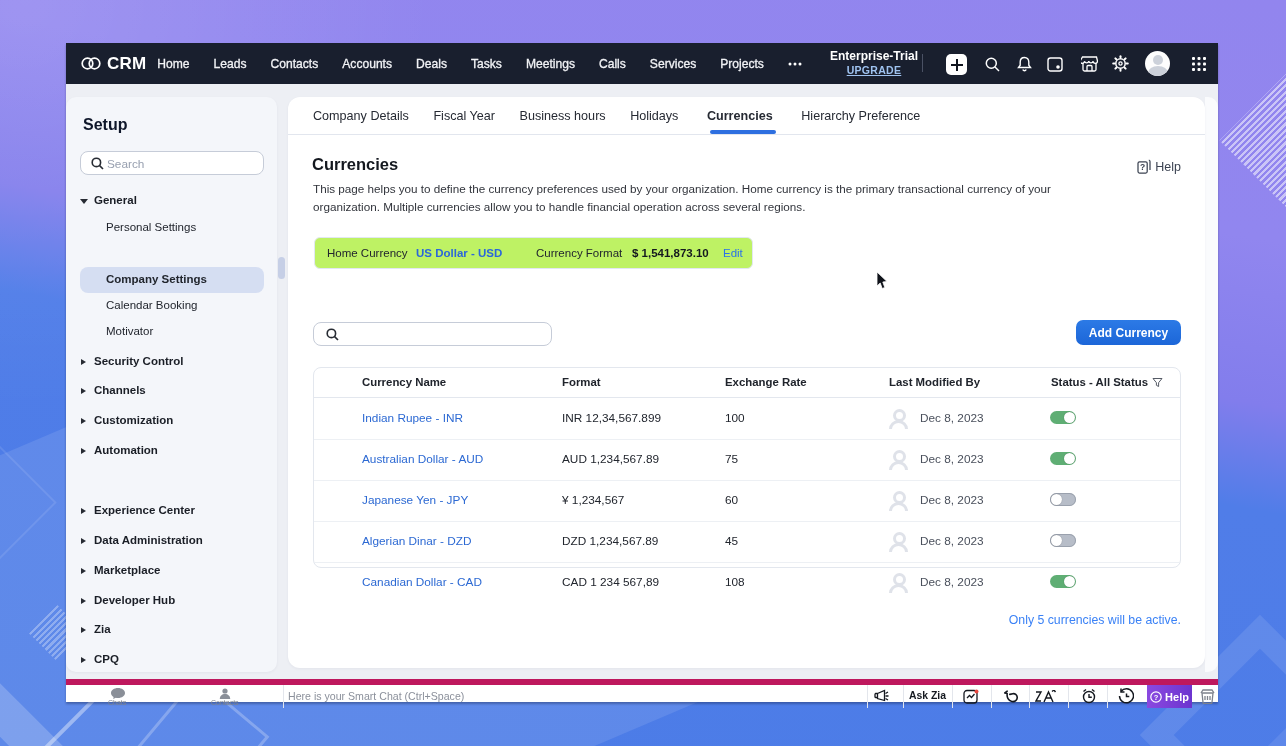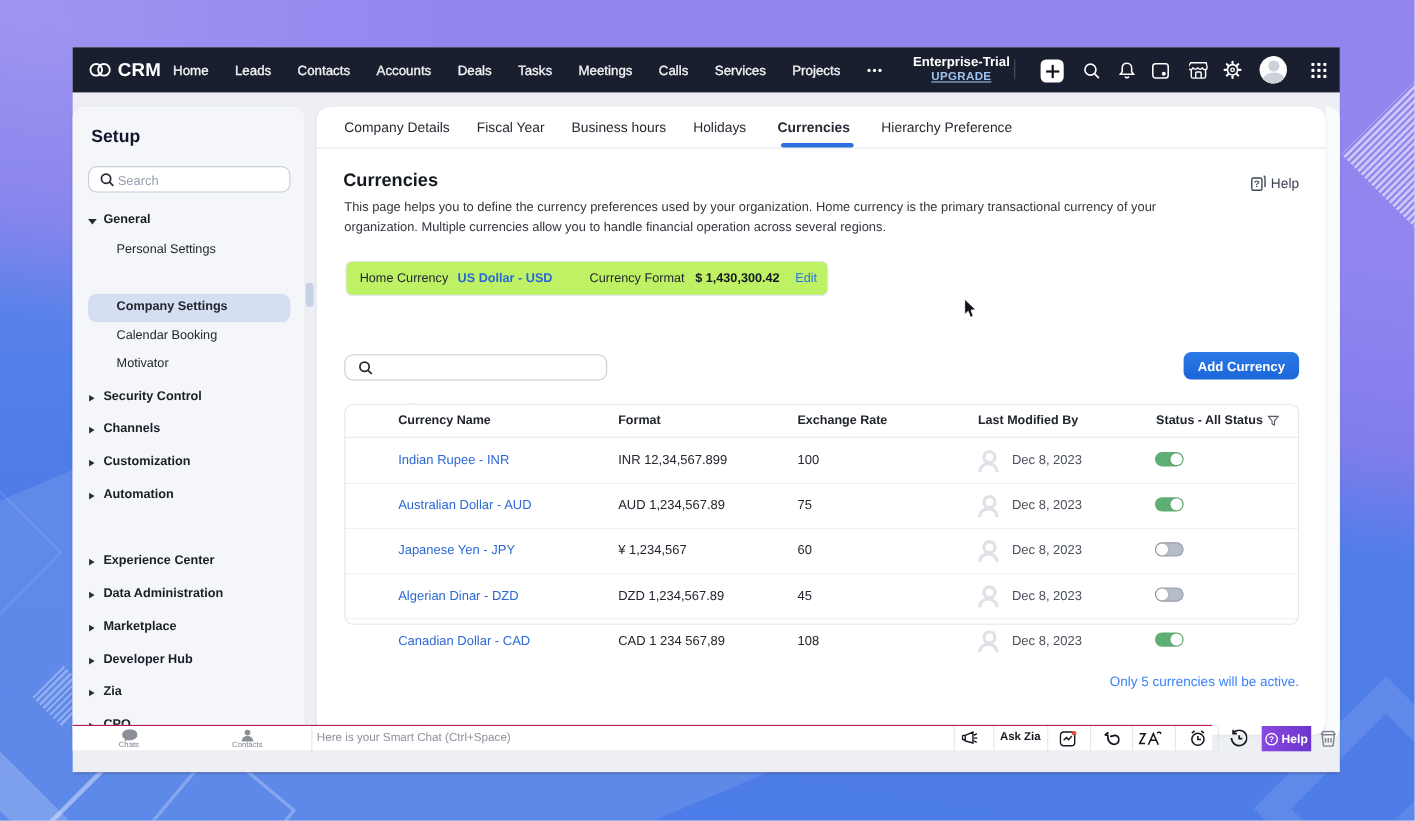--- a/index.html
+++ b/index.html
@@ -92,21 +92,21 @@
 .av:after { content:""; position:absolute; left:1px; top:13px; width:13px; height:12px; border:3.5px solid #dfe2e9; border-radius:50%; }
 .tgl { position:absolute; left:736px; width:26px; height:13px; border-radius:7px; }
 .tgl.on { background:#5fae74; }
 .tgl.off { background:#b7bdc8; box-shadow:inset 0 0 0 1px #9aa1ad; }
 .knob { position:absolute; top:1px; width:11px; height:11px; border-radius:50%; background:#fff; box-shadow:0 0 1px rgba(0,0,0,.4); }
 .tgl.on .knob { left:14px; }
 .tgl.off .knob { left:1px; }
 .only5 { position:absolute; right:24px; top:516px; font-size:12.3px; color:#3b82f6; }
 
 
-.footer { position:absolute; left:0; top:616px; width:1036px; height:23px; background:#fff; border-top:1px solid #be185d; }
+.footer { position:absolute; left:0; top:636px; width:1152px; height:23px; background:#fff; border-top:6px solid #be185d; }
 .fsep { position:absolute; top:0; width:1px; height:23px; background:#e3e6ec; }
 .fchat { position:absolute; left:222px; top:5px; font-size:10.6px; color:#8b909b; }
 .ftxt { font-size:10.4px; font-weight:700; color:#14181f; }
 .fhelp { position:absolute; left:1081px; top:0; width:45px; height:23px; background:linear-gradient(90deg,#8a49e0,#6c34cf); color:#fff; display:flex; align-items:center; justify-content:center; gap:3px; font-size:11px; font-weight:700; }
 .flabel { position:absolute; font-size:7px; color:#7d828c; }
 svg { display:block; }
 .cursor { position:absolute; left:876px; top:271px; }
 </style>
 </head>
 <body>
@@ -310,21 +310,21 @@
           </g>
           <text x="5.6" y="11.2" font-size="8.5" font-weight="bold" fill="#3c4352" text-anchor="middle">?</text>
         </svg>
       <span>Help</span>
     </div>
     <div class="para">This page helps you to define the currency preferences used by your organization. Home currency is the primary transactional currency of your<br>organization. Multiple currencies allow you to handle financial operation across several regions.</div>
     <div class="homebox">
       <span style="left:12px;color:#22262e;">Home Currency</span>
       <span style="left:101px;color:#2b67d9;font-weight:700;">US Dollar - USD</span>
       <span style="left:221px;color:#22262e;">Currency Format</span>
-      <span style="left:317px;color:#14181f;font-weight:700;">$ 1,430,300.42</span>
+      <span style="left:317px;color:#14181f;font-weight:700;">$ 1,541,873.10</span>
       <span style="left:408px;color:#2b72e8;">Edit</span>
     </div>
     <div class="cur-search">
       <svg style="position:absolute;left:12px;top:5px" width="13" height="13" viewBox="0 0 13 13">
           <g fill="none" stroke="#272b33" stroke-width="1.6">
             <circle cx="5.4" cy="5.4" r="4.2"></circle>
             <line x1="8.6" y1="8.6" x2="12" y2="12"></line>
           </g>
         </svg>
       <span class="ph">Search Currency</span>

